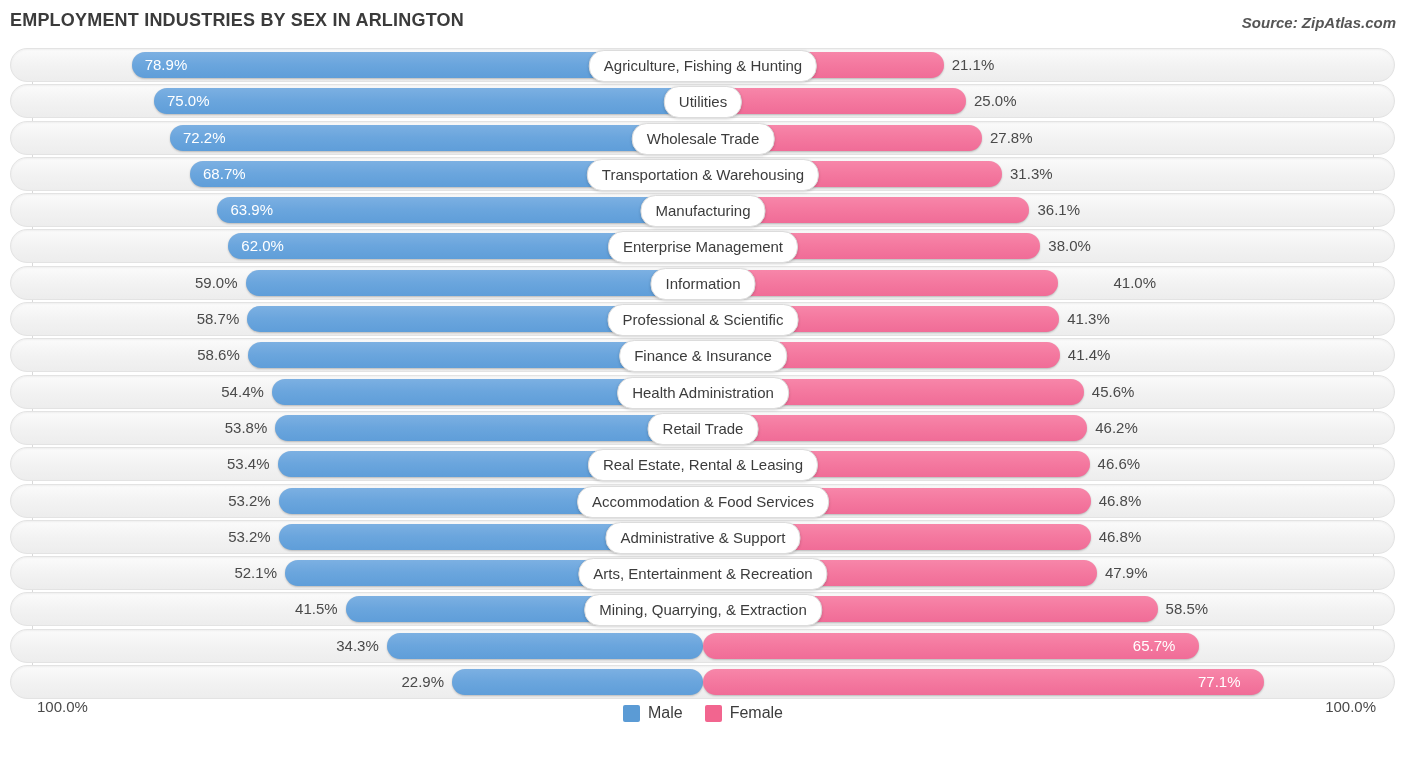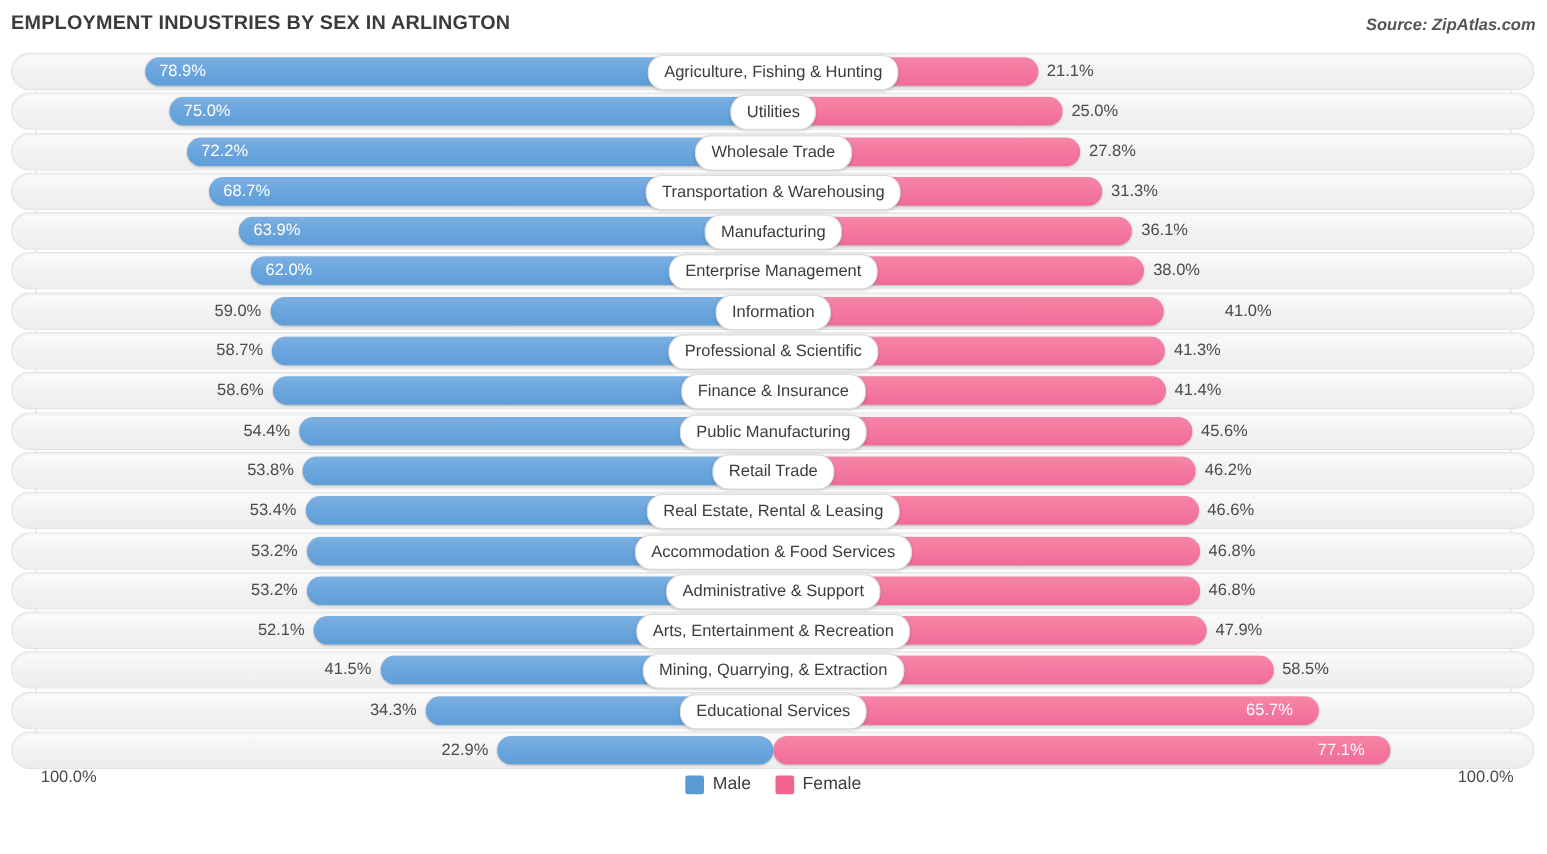--- a/index.html
+++ b/index.html
@@ -167,21 +167,21 @@
         <div class="val outside" style="left: 187.808px; text-align: right; width: 52px;">58.6%</div>
         <div class="val outside" style="left: 1067.81px;">41.4%</div>
         <div class="label-pill">Finance &amp; Insurance</div>
       </div>
       <div class="row">
         <div class="track"></div>
         <div class="bar male" style="left: 271.832px; width: 431.168px;"></div>
         <div class="bar female" style="left: 703px; width: 380.832px;"></div>
         <div class="val outside" style="left: 211.832px; text-align: right; width: 52px;">54.4%</div>
         <div class="val outside" style="left: 1091.83px;">45.6%</div>
-        <div class="label-pill">Public Manufacturing</div>
+        <div class="label-pill">Health Administration</div>
       </div>
       <div class="row">
         <div class="track"></div>
         <div class="bar male" style="left: 275.264px; width: 427.736px;"></div>
         <div class="bar female" style="left: 703px; width: 384.264px;"></div>
         <div class="val outside" style="left: 215.264px; text-align: right; width: 52px;">53.8%</div>
         <div class="val outside" style="left: 1095.26px;">46.2%</div>
         <div class="label-pill">Retail Trade</div>
       </div>
       <div class="row">
@@ -223,21 +223,20 @@
         <div class="val outside" style="left: 285.62px; text-align: right; width: 52px;">41.5%</div>
         <div class="val outside" style="left: 1165.62px;">58.5%</div>
         <div class="label-pill">Mining, Quarrying, &amp; Extraction</div>
       </div>
       <div class="row">
         <div class="track"></div>
         <div class="bar male" style="left: 386.804px; width: 316.196px;"></div>
         <div class="bar female" style="left: 703px; width: 495.804px;"></div>
         <div class="val outside" style="left: 326.804px; text-align: right; width: 52px;">34.3%</div>
         <div class="val inside" style="left: 1132.8px;">65.7%</div>
-        <div class="label-pill">Educational Services</div>
       </div>
       <div class="row">
         <div class="track"></div>
         <div class="bar male" style="left: 452.012px; width: 250.988px;"></div>
         <div class="bar female" style="left: 703px; width: 561.012px;"></div>
         <div class="val outside" style="left: 392.012px; text-align: right; width: 52px;">22.9%</div>
         <div class="val inside" style="left: 1198.01px;">77.1%</div>
       </div>
     </div>
 

